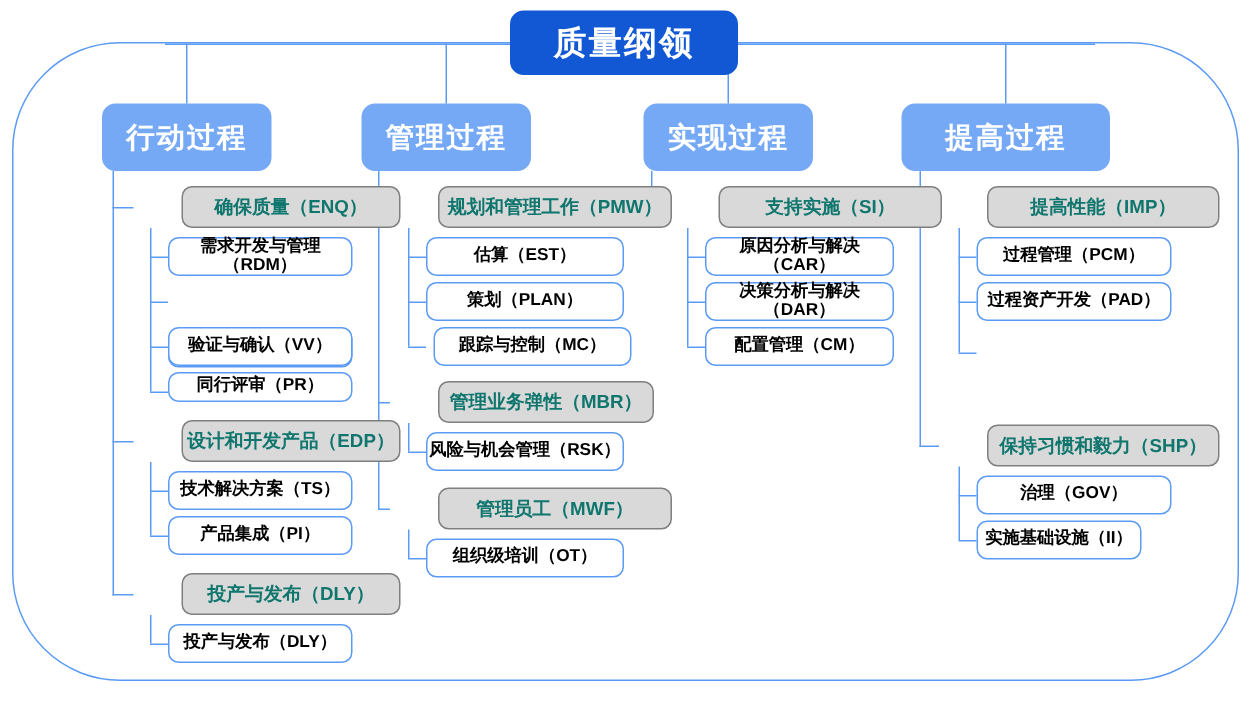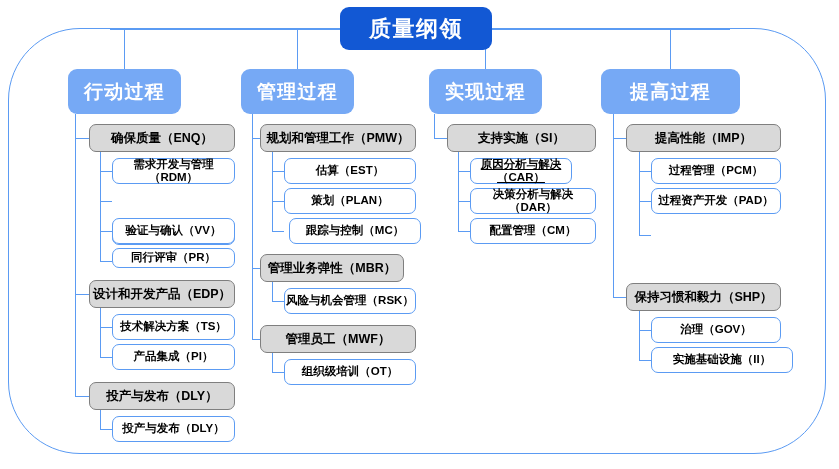--- a/index.html
+++ b/index.html
@@ -60,29 +60,30 @@
     justify-content: center;
     z-index: 4;
   }
   
   .grp {
     position: absolute;
     background: #d9d9d9;
     border: 1.3px solid #7f7f7f;
     border-radius: 7px;
     box-sizing: border-box;
-    color: #000000;
+    color: #0f766e;
     font-size: 12.5px;
     font-weight: 700;
     display: flex;
     align-items: center;
     justify-content: center;
     text-align: right;
     z-index: 3;
     line-height: 1.15;
+    margin-left: 32px;
   }
   
   .leaf {
     position: absolute;
     background: #ffffff;
     border: 1.3px solid #5b9bf3;
     border-radius: 7px;
     box-sizing: border-box;
     color: #000000;
     font-size: 11.5px;
@@ -189,21 +190,21 @@
   <div class="ln-v" style="left:485px; top:29px; height:40px;"></div>
   <div class="col-head" style="left:429px; top:69px; width:113px;">实现过程</div>
 
   <div class="ln-v" style="left:434px; top:114px; height:24px;"></div>
 
   <div class="ln-h" style="left:434px; top:138px; width:13px;"></div>
   <div class="grp" style="left:447px; top:124px; width:149px; height:28px;">支持实施（SI）</div>
   <div class="ln-v" style="left:458px; top:152px; height:79px;"></div>
 
   <div class="ln-h" style="left:458px; top:171px; width:12px;"></div>
-  <div class="leaf" style="left:470px; top:158px; width:102px; height:26px;text-decoration:underline;">原因分析与解决（CAR）</div>
+  <div class="leaf" style="left:470px; top:158px; width:126px; height:26px;">原因分析与解决（CAR）</div>
 
   <div class="ln-h" style="left:458px; top:201px; width:12px;"></div>
   <div class="leaf" style="left:470px; top:188px; width:126px; height:26px;">决策分析与解决（DAR）</div>
 
   <div class="ln-h" style="left:458px; top:231px; width:12px;"></div>
   <div class="leaf" style="left:470px; top:218px; width:126px; height:26px;">配置管理（CM）</div>
 
   <div class="ln-v" style="left:670px; top:29px; height:40px;"></div>
   <div class="col-head" style="left:601px; top:69px; width:139px;">提高过程</div>
 
@@ -222,15 +223,15 @@
   <div class="ln-h" style="left:639px; top:235px; width:12px;"></div>
 
   <div class="ln-h" style="left:613px; top:297px; width:13px;"></div>
   <div class="grp" style="left:626px; top:283px; width:155px; height:28px;">保持习惯和毅力（SHP）</div>
   <div class="ln-v" style="left:639px; top:311px; height:49px;"></div>
 
   <div class="ln-h" style="left:639px; top:330px; width:12px;"></div>
   <div class="leaf" style="left:651px; top:317px; width:130px; height:26px;">治理（GOV）</div>
 
   <div class="ln-h" style="left:639px; top:360px; width:12px;"></div>
-  <div class="leaf" style="left:651px; top:347px; width:142px; height:26px;">实施基础设施（II）</div>
+  <div class="leaf" style="left:651px; top:347px; width:110px; height:26px;">实施基础设施（II）</div>
 
 </div>
 
 </body></html>

